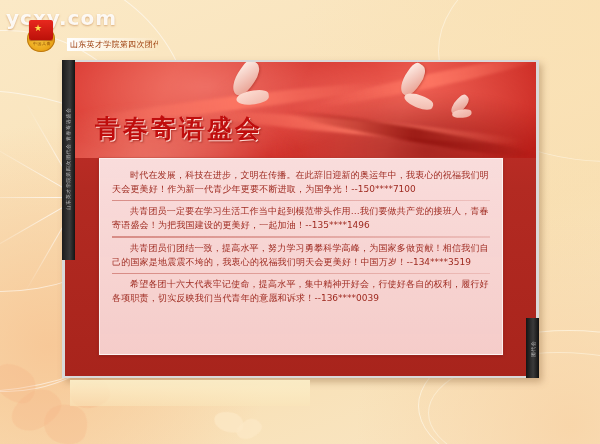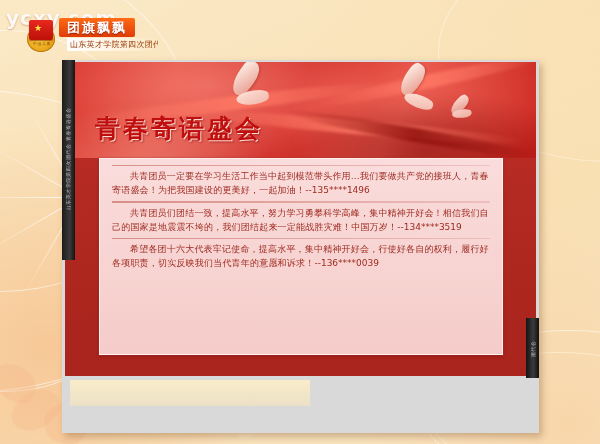--- a/index.html
+++ b/index.html
@@ -69,21 +69,21 @@
     display:flex;align-items:center;
     background:linear-gradient(180deg,#ff6b14,#e03b06);border-radius:2px;
     color:#fff;font-size:13px;font-weight:bold;letter-spacing:2px;
     text-shadow:0 1px 1px rgba(120,20,0,.8);}
   #logo-sub{position:absolute;left:42px;top:28px;width:88px;height:13px;
     background:linear-gradient(90deg,#ffffff 0%,#fdf3e0 55%,rgba(253,243,224,0) 100%);
     color:#9b3a07;font-size:8px;line-height:13px;padding-left:3px;letter-spacing:.3px;
     white-space:nowrap;overflow:hidden;}
 
   
-  #slide{position:absolute;left:62px;top:60px;width:477px;height:373px;
+  #slide{position:absolute;left:62px;top:60px;width:477px;height:318px;
     background:#d9d9d9;box-shadow:3px 4px 7px rgba(150,110,70,.45);}
   #slide-inner{position:absolute;left:3px;top:2px;width:471px;height:314px;overflow:hidden;
     background:linear-gradient(180deg,#c9302c 0%,#b32a22 40%,#a8241c 100%);}
 
   
   #hero{position:absolute;left:0;top:0;width:471px;height:96px;overflow:hidden;
     background:linear-gradient(115deg,#d8332c 0%,#e04a3c 22%,#cf2a24 48%,#e7554a 70%,#c5201a 100%);}
   .silk{position:absolute;border-radius:50%;filter:blur(2px);}
   .silk.k1{left:-40px;top:-50px;width:360px;height:150px;
     background:radial-gradient(ellipse at 50% 50%,rgba(255,150,140,.55),rgba(255,150,140,0) 70%);}
@@ -189,21 +189,20 @@
 
 <div id="watermark">ycxy.com</div>
 
 <div id="logo-block">
   <div id="logo-emblem">
     <div class="gear"></div>
     <div class="flag"></div>
     <div class="star">★</div>
     <div class="micro">中国共青团</div>
   </div>
-  <div id="logo-title">团旗飘飘</div>
   <div id="logo-sub">山东英才学院第四次团代会</div>
 </div>
 
 <div id="slide">
   <div id="slide-inner">
 
     <div id="hero">
       <div class="silk k1"></div>
       <div class="silk k2"></div>
       <div class="silk k4"></div>
@@ -222,25 +221,26 @@
       </div>
       <div class="dove" id="dove3">
         <div class="wing"></div>
           <div class="body"></div>
       </div>
     </div>
 
     <div id="slide-title">青春寄语盛会</div>
 
     <div id="content-panel">
+      <p class="para"><span>时代在发展，科技在进步，文明在传播。在此辞旧迎新的奥运年中，我衷心的祝福我们明天会更美好！作为新一代青少年更要不断进取，为国争光！</span><span class="sig">--150****7100</span></p>
       <div class="divider"></div>
       <p class="para"><span>共青团员一定要在学习生活工作当中起到模范带头作用…我们要做共产党的接班人，青春寄语盛会！为把我国建设的更美好，一起加油！</span><span class="sig">--135****1496</span></p>
       <div class="divider"></div>
       <div class="divider"></div>
-      <p class="para"><span>共青团员们团结一致，提高水平，努力学习勇攀科学高峰，集中精神开好会！相信我们自己的国家是地震震不垮的，我们团结起来一定能战胜灾难！中国万岁！</span><span class="sig">--134****3519</span></p>
+      <p class="para"><span>共青团员们团结一致，提高水平，努力学习勇攀科学高峰，为国家多做贡献！相信我们自己的国家是地震震不垮的，我衷心的祝福我们明天会更美好！中国万岁！</span><span class="sig">--134****3519</span></p>
       <div class="divider"></div>
       <p class="para"><span>希望各团十六大代表牢记使命，提高水平，集中精神开好会，行使好各自的权利，履行好各项职责，切实反映我们当代青年的意愿和诉求！</span><span class="sig">--136****0039</span></p>
     </div>
 
   </div>
 </div>
 
 <div id="left-strip">
   <span>山东英才学院第四次团代会  青春寄语盛会</span>
 </div>

